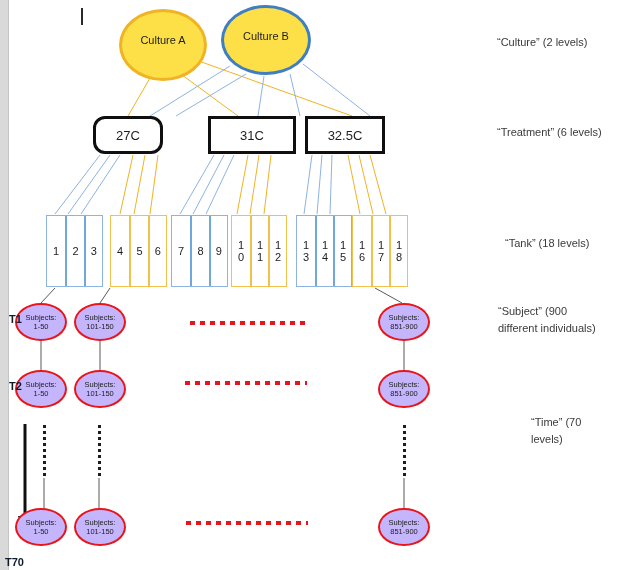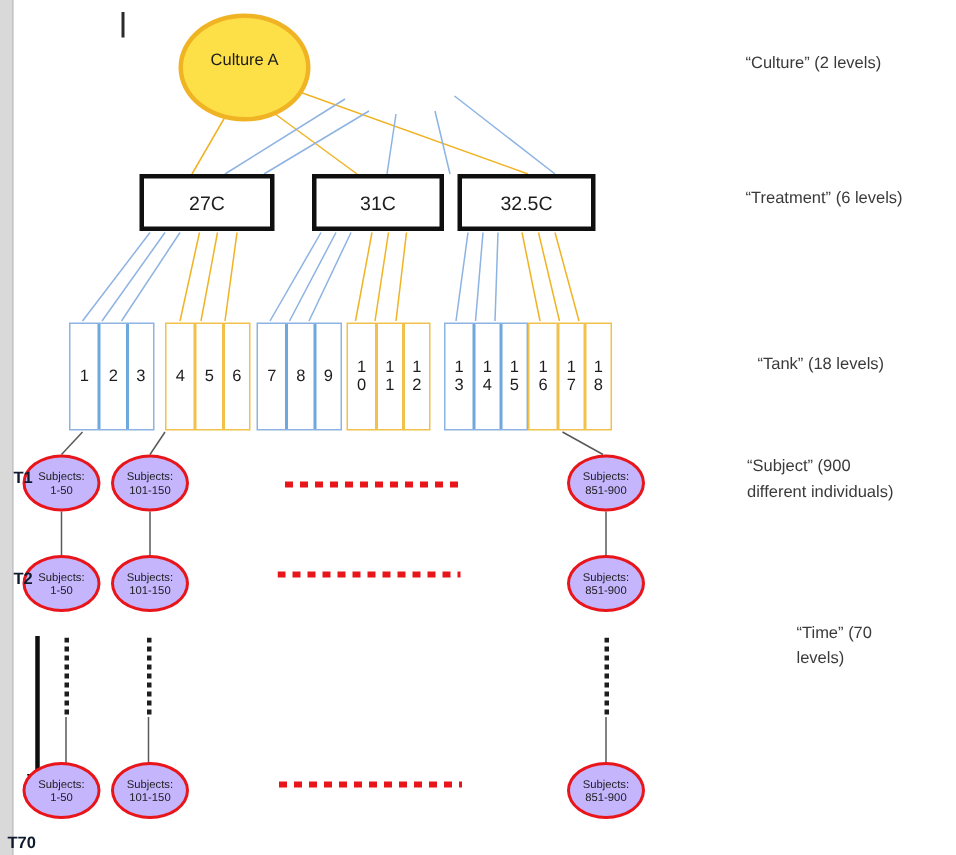--- a/index.html
+++ b/index.html
@@ -32,23 +32,23 @@
   .cultureA{left:119px;top:9px;width:88px;height:72px;border:3px solid #f0b323;}
   .cultureB{left:221px;top:5px;width:90px;height:70px;border:3px solid #3f7fc1;}
 
   
   .treat{
     position:absolute;box-sizing:border-box;
     border:3px solid #0f0f0f;background:#fff;
     display:flex;align-items:center;justify-content:center;
     font-size:13px;color:#1d1d1d;
   }
-  .t1{left:93px;top:116px;width:90px;height:38px;}
+  .t1{left:93px;top:116px;width:70px;height:38px;border-radius:12px;}
   .t2{left:208px;top:116px;width:88px;height:38px;}
-  .t3{left:305px;top:116px;width:92px;height:38px;}
+  .t3{left:305px;top:116px;width:80px;height:38px;}
 
   
   .tankgroup{
     position:absolute;top:215px;height:72px;box-sizing:border-box;
     display:flex;background:#fff;
   }
   .tankgroup.blue{border:1px solid #8db3e2;}
   .tankgroup.yellow{border:1px solid #f2c14b;}
   .tankcell{
     box-sizing:border-box;
@@ -170,20 +170,23 @@
 
       <g stroke="#0f0f0f" stroke-width="3">
         <line x1="25" y1="424" x2="25" y2="522"></line>
       </g>
       <polygon points="25,534 18,516 32,516" fill="#0f0f0f"></polygon>
     </g>
   </svg>
 
   <div class="culture cultureA">
     <span>Culture A</span>
+  </div>
+  <div class="culture cultureB">
+    <span>Culture B</span>
   </div>
 
   <div class="treat t1">
     <span>27C</span>
   </div>
   <div class="treat t2">
     <span>31C</span>
   </div>
   <div class="treat t3">
     <span>32.5C</span>

